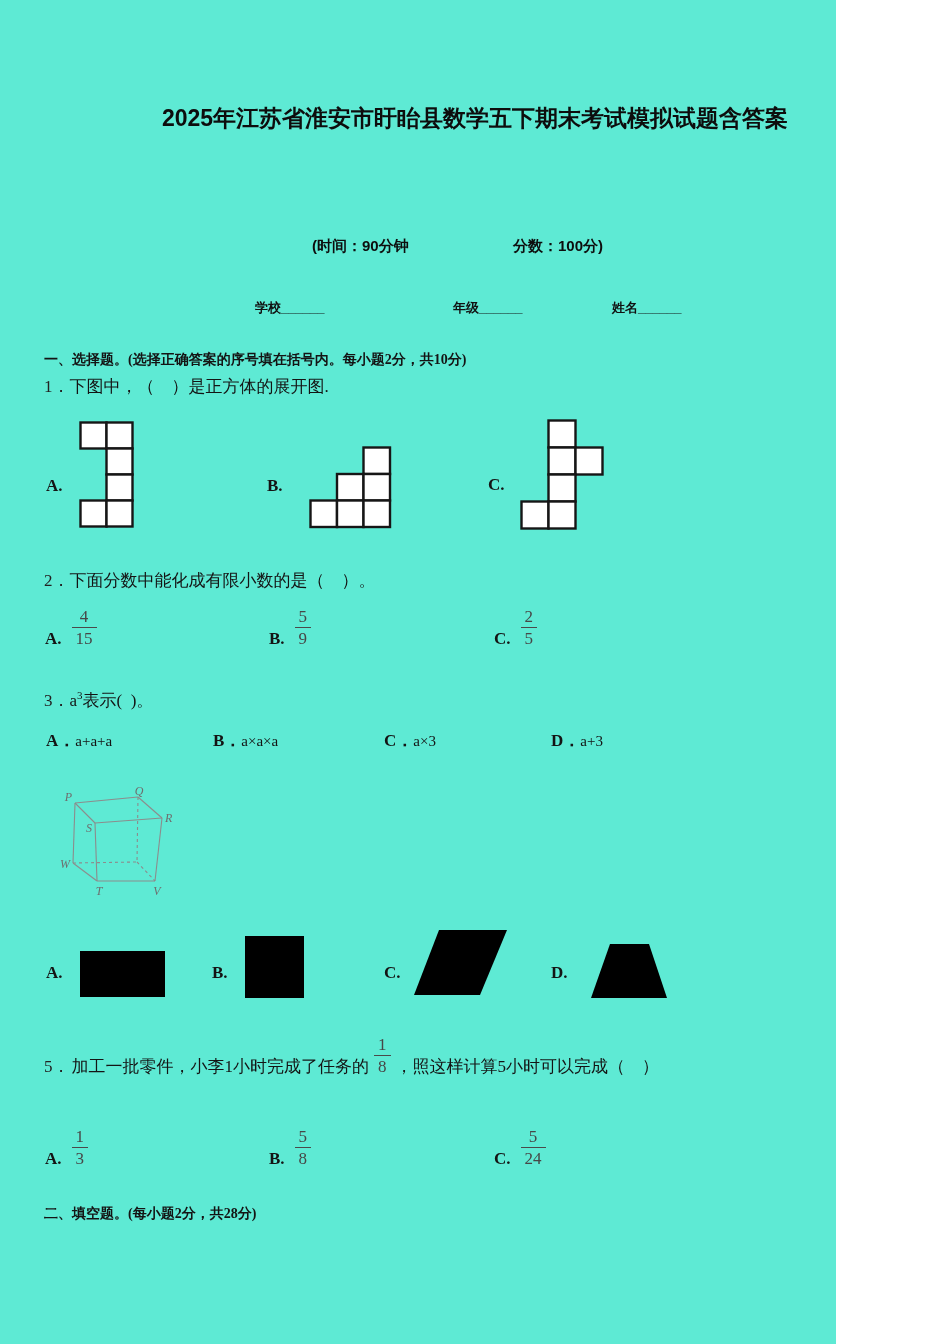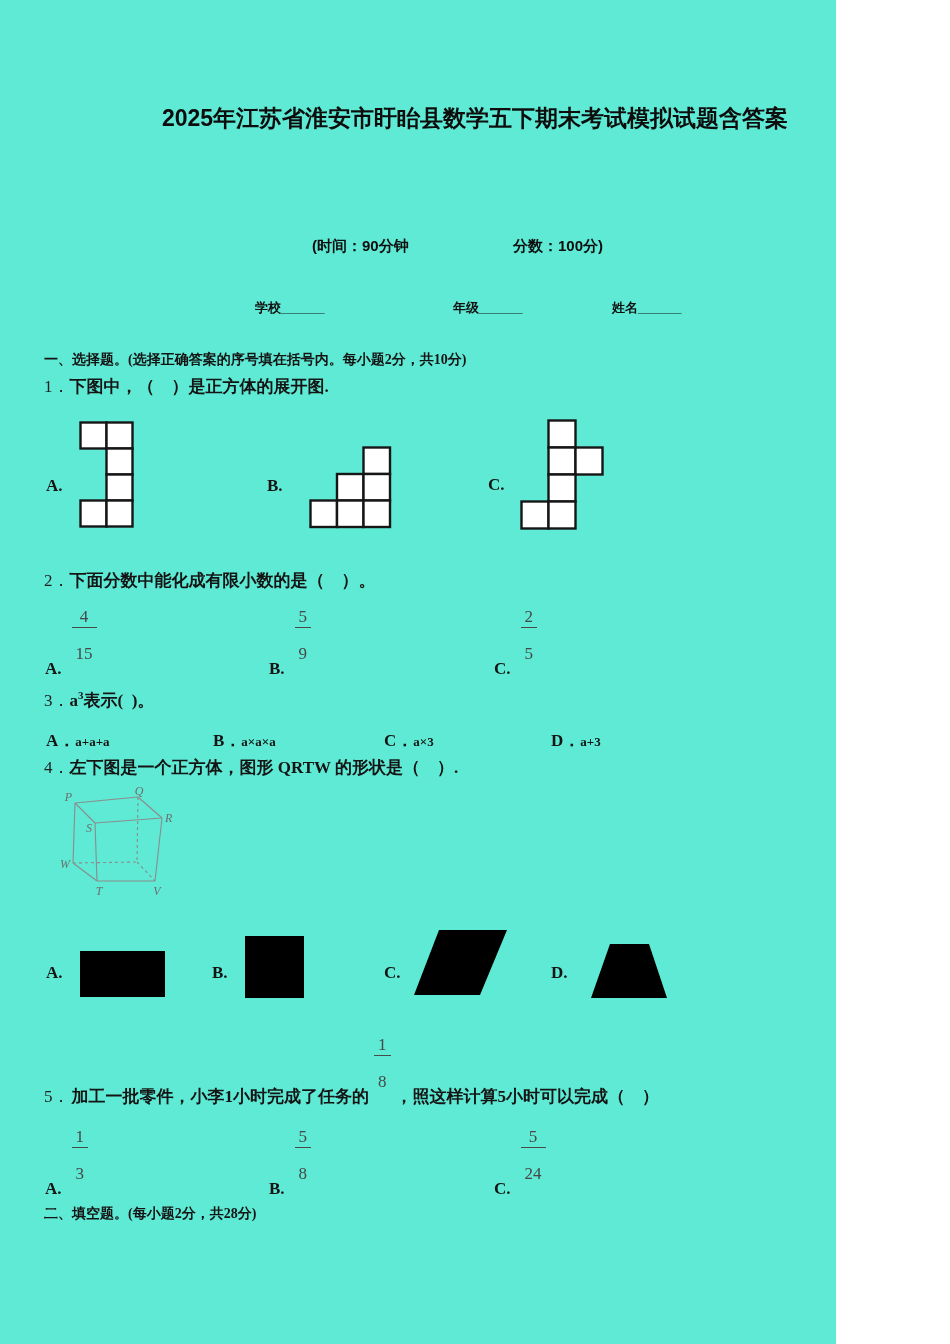--- a/index.html
+++ b/index.html
@@ -6,27 +6,27 @@
   .page{position:relative;width:836px;height:1344px;background:#5eead4;overflow:hidden;
         font-family:"Liberation Serif",serif;color:#141414;}
   .abs{position:absolute;white-space:pre;}
   .title{left:0;top:103px;width:950px;text-align:center;
          font-family:"Liberation Sans",sans-serif;font-weight:bold;font-size:23px;color:#0d0d0d;}
   .meta{font-family:"Liberation Sans",sans-serif;font-weight:bold;font-size:15px;color:#0d0d0d;}
   .field{font-family:"Liberation Sans",sans-serif;font-weight:600;font-size:13px;color:#111;}
   .sec-heading{font-weight:bold;font-size:14px;}
   .q-line{font-size:17px;}
   .q-num{font-weight:normal;color:#222;}
-  .q-body{font-weight:bold;}
+  .q-body{font-weight:normal;}
   .opt-label{font-weight:bold;font-size:17px;}
-  .opt-value{font-weight:bold;font-size:13px;}
+  .opt-value{font-weight:normal;font-size:15px;}
   .opt-row{display:flex;align-items:flex-end;gap:10px;}
   .frac{display:inline-flex;flex-direction:column;align-items:center;
         font-size:17px;color:#474747;line-height:1.25;font-weight:normal;}
-  .frac .den{border-top:1.5px solid #4a4a4a;padding:15px 4px;}
+  .frac .den{border-top:1.5px solid #4a4a4a;padding:0 4px;}
   .frac .num{padding:0 4px;}
   .opt-row .opt-label{margin-bottom:1px;}
   svg.net rect{fill:#ffffff;stroke:#161616;stroke-width:2.4px;}
   .cube-line{stroke:#8c8c8c;stroke-width:1.1px;fill:none;}
   .cube-hidden{stroke-dasharray:3 3;}
   .cube-label{font-family:"Liberation Serif",serif;font-style:italic;font-size:12px;fill:#6e6e6e;}
   .blackshape{fill:#000;}
   .flexline{display:flex;align-items:flex-end;gap:2px;}
 </style>
 </head>
@@ -92,21 +92,20 @@
     <span class="frac"><span class="num">2</span><span class="den">5</span></span>
   </div>
 
   <div class="abs q-line" style="left:44px;top:689px;"><span class="q-num">3．</span><span class="q-body">a</span><sup class="q-body" style="font-size:11px;">3</sup><span class="q-body">表示(  )。</span></div>
 
   <div class="abs" style="left:46px;top:729px;"><span class="opt-label">A．</span><span class="opt-value">a+a+a</span></div>
   <div class="abs" style="left:213px;top:729px;"><span class="opt-label">B．</span><span class="opt-value">a×a×a</span></div>
   <div class="abs" style="left:384px;top:729px;"><span class="opt-label">C．</span><span class="opt-value">a×3</span></div>
   <div class="abs" style="left:551px;top:729px;"><span class="opt-label">D．</span><span class="opt-value">a+3</span></div>
 
-  <div class="abs q-line" style="left:44px;top:756px;"><span class="q-num">4．</span><span class="q-body">左下图是一个正方体，图形 QRTW 的形状是（　）.</span></div>
 
   <svg class="abs" style="left:55px;top:786px;" width="132" height="114" viewBox="0 0 132 114">
 
     <line class="cube-line" x1="20" y1="17" x2="83" y2="11"></line>
     <line class="cube-line" x1="83" y1="11" x2="107" y2="32"></line>
     <line class="cube-line" x1="107" y1="32" x2="40" y2="37"></line>
     <line class="cube-line" x1="40" y1="37" x2="20" y2="17"></line>
     <line class="cube-line" x1="20" y1="17" x2="18" y2="77"></line>
     <line class="cube-line" x1="18" y1="77" x2="42" y2="95"></line>
     <line class="cube-line" x1="42" y1="95" x2="40" y2="37"></line>

